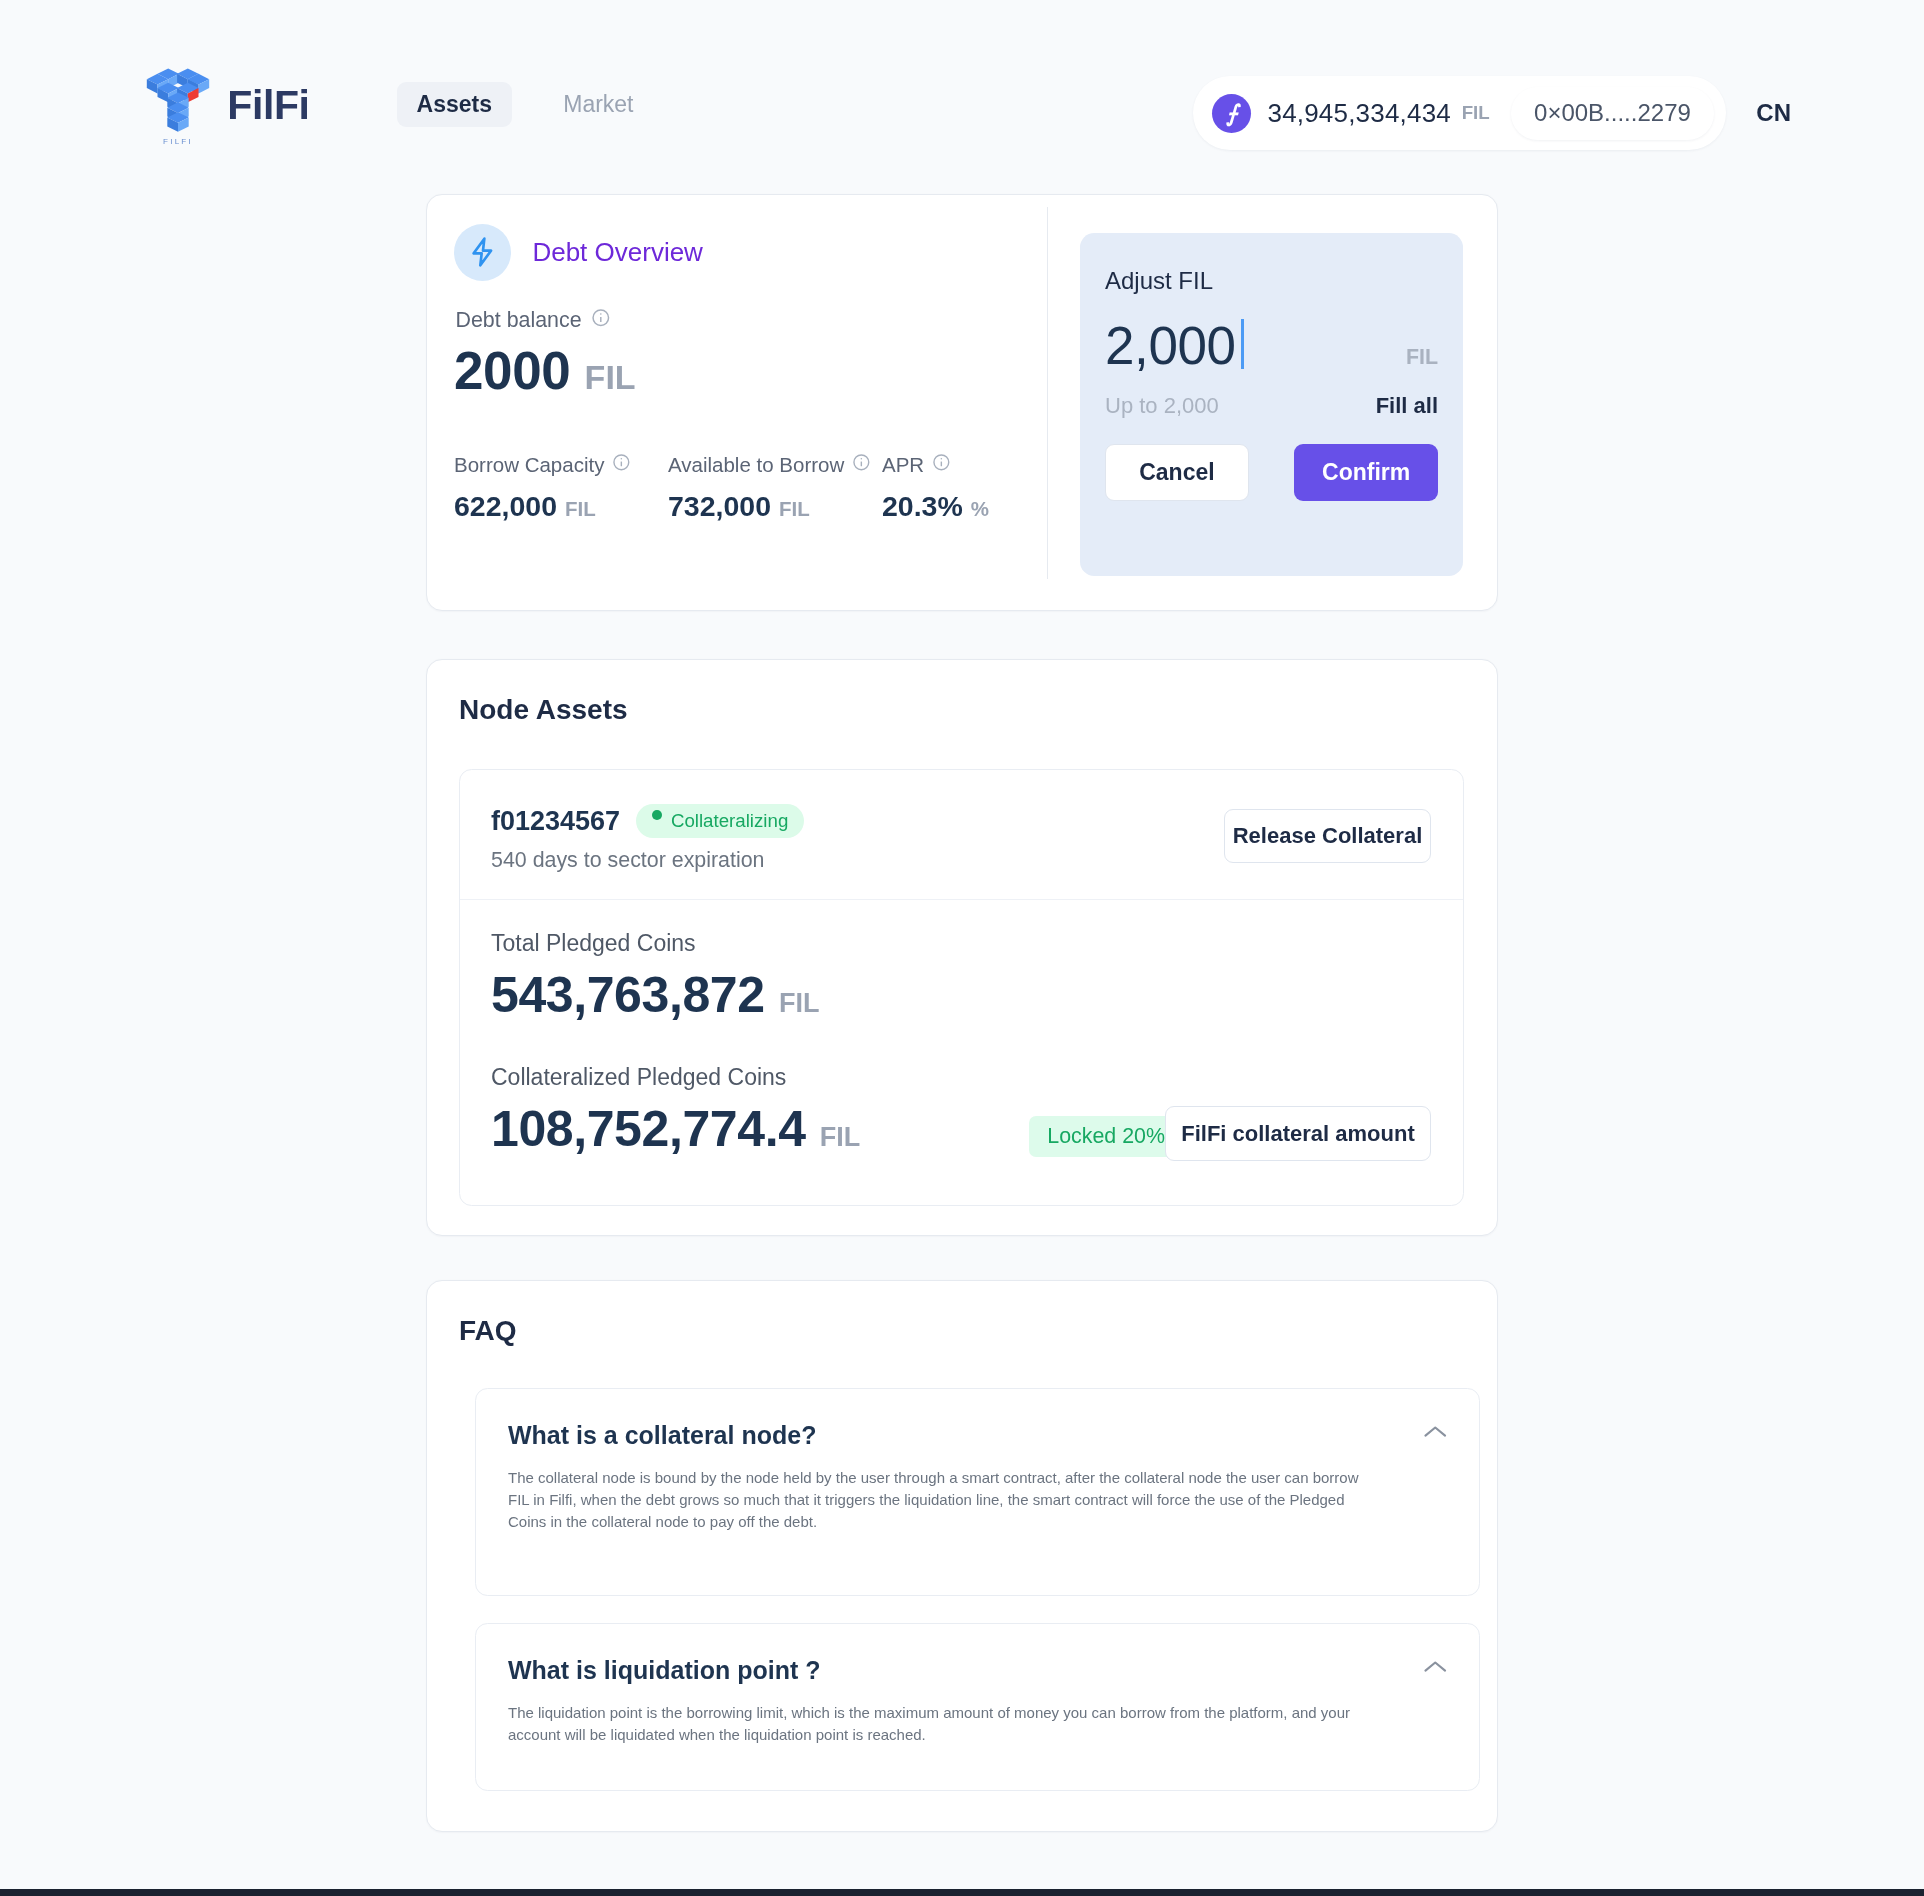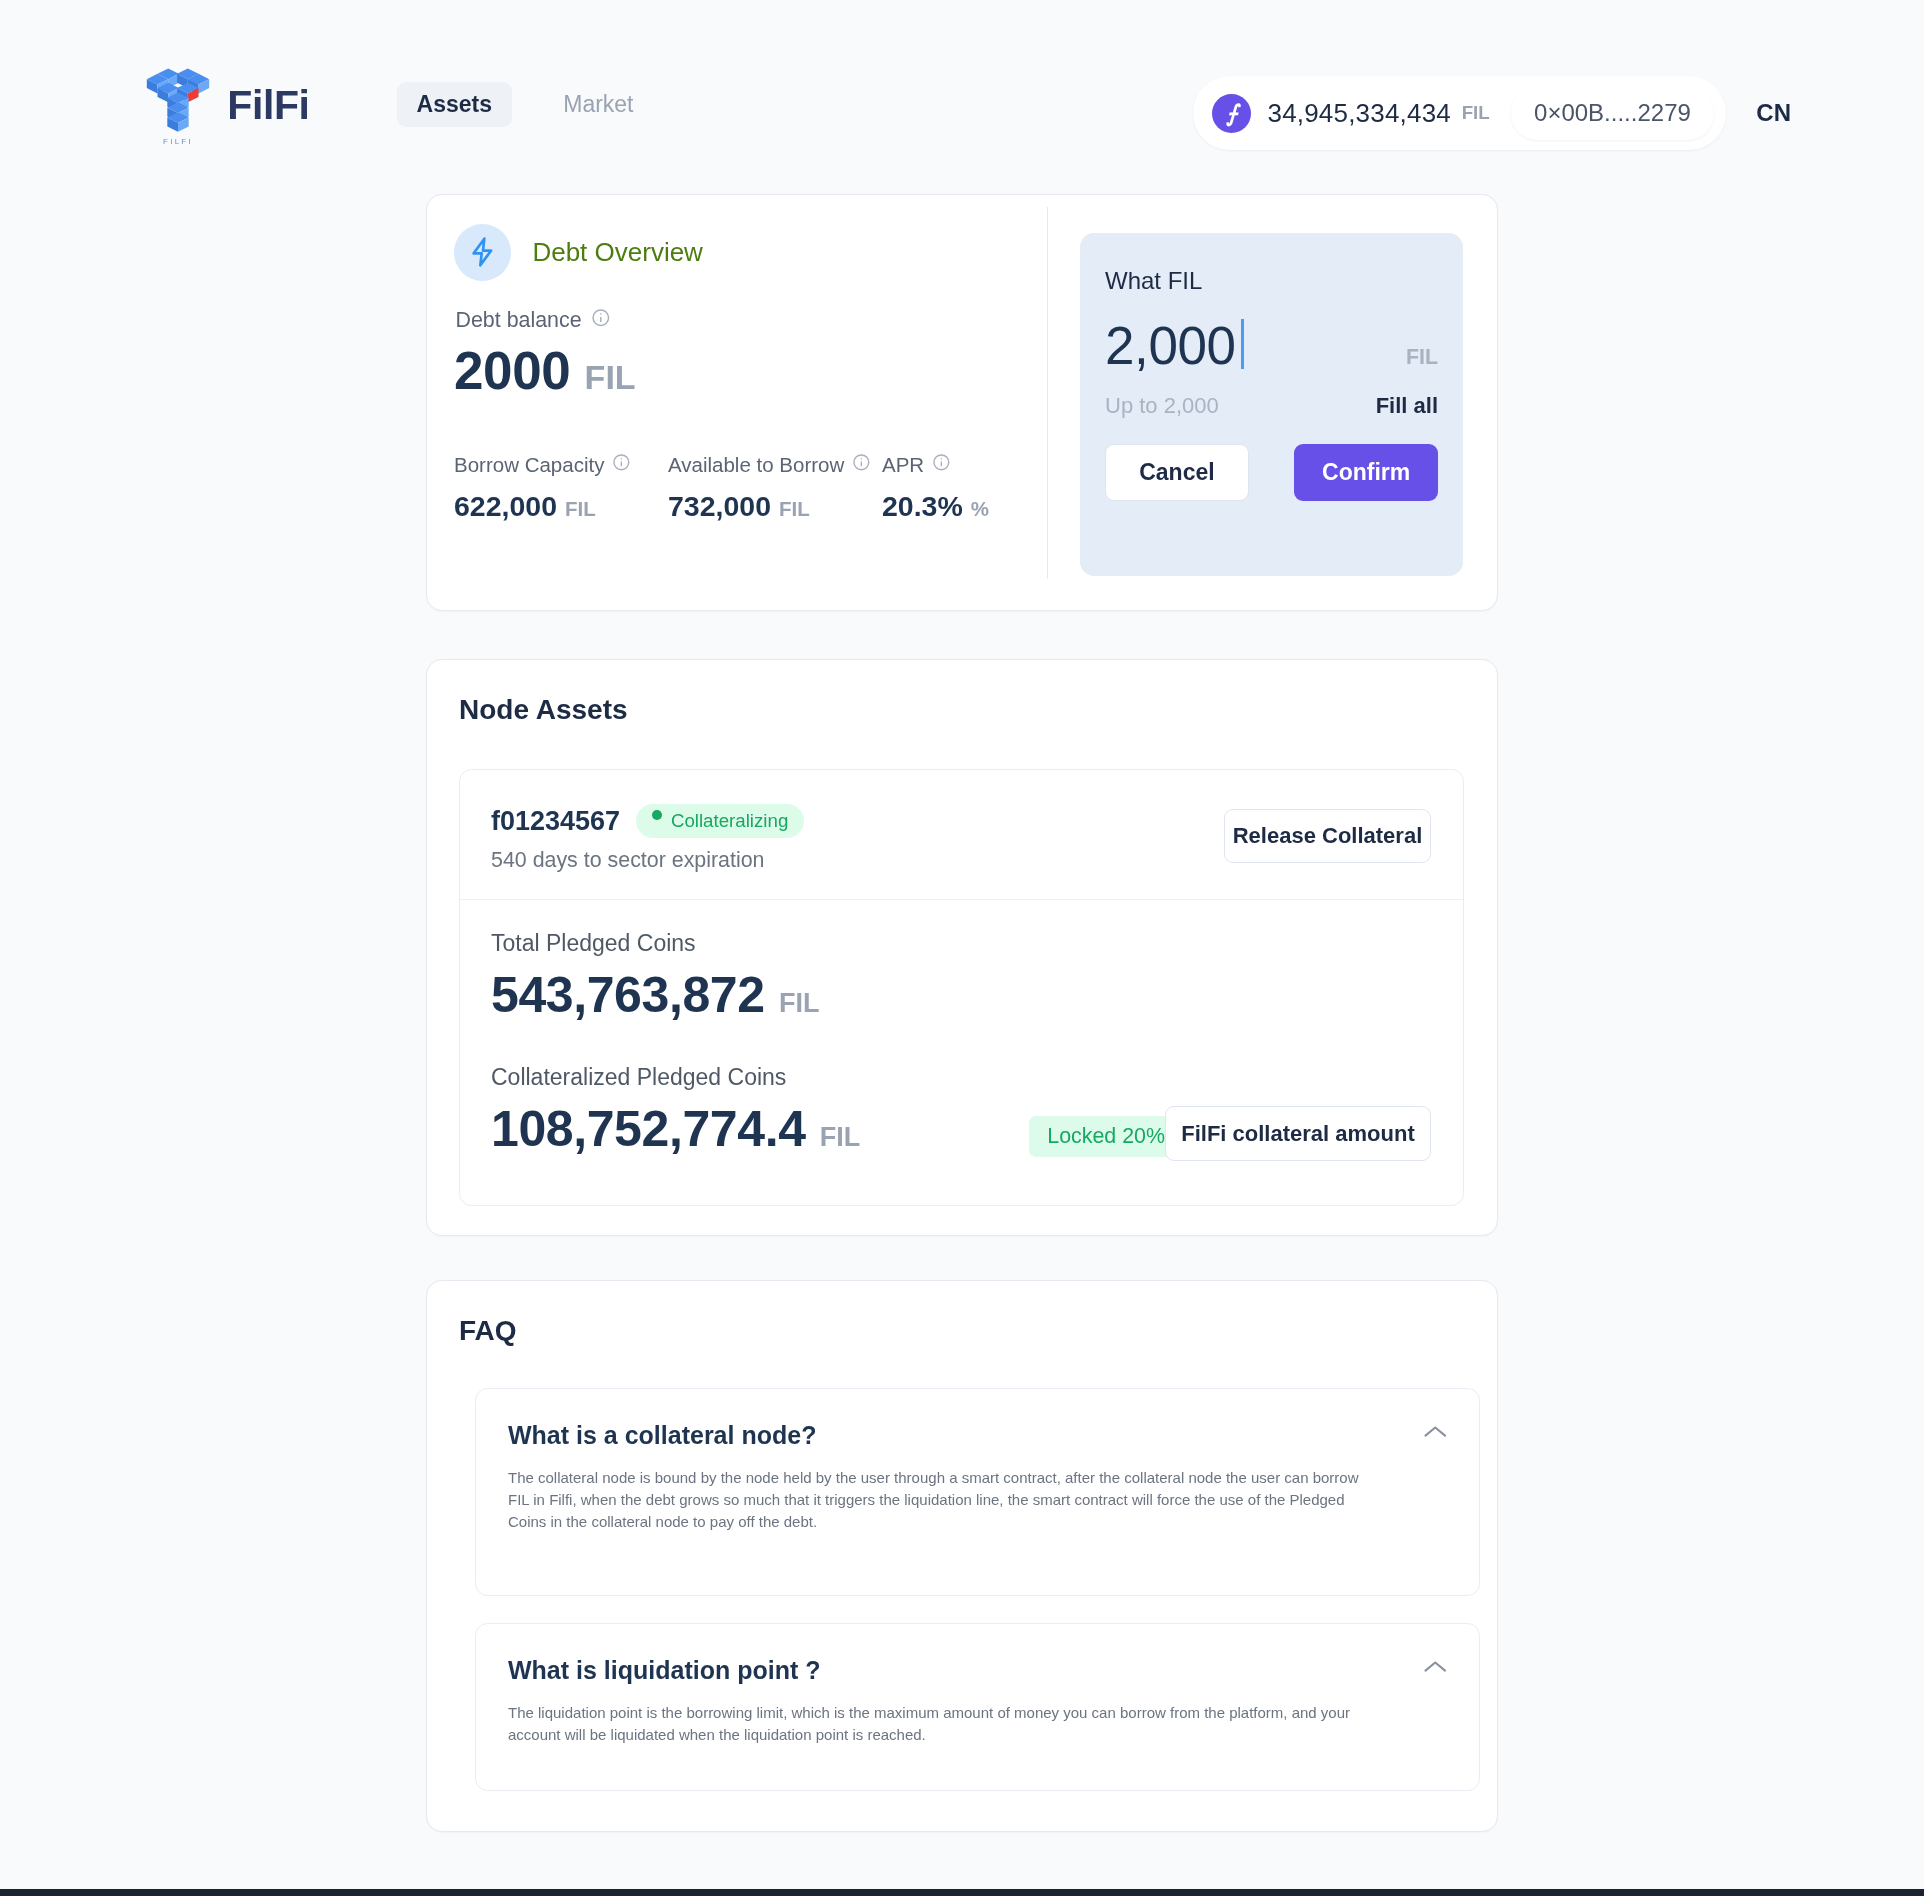--- a/index.html
+++ b/index.html
@@ -138,21 +138,21 @@
 
   .debt-head {
     position: absolute; left: 27px; top: 28.5px;
     display: flex; align-items: center; gap: 21.4px;
   }
   .bolt-circle {
     width: 57px; height: 57px; border-radius: 50%;
     background: #d7e9fb;
     display: flex; align-items: center; justify-content: center;
   }
-  .debt-title { font-size: 26px; color: #4d7c0f; }
+  .debt-title { font-size: 26px; color: #6d28d9; }
 
   .debt-balance-label {
     position: absolute; left: 28.5px; top: 113px;
     display: flex; align-items: center; gap: 9px;
     font-size: 21.4px; color: #5b6475;
   }
   .debt-balance-value {
     position: absolute; left: 27px; top: 145px;
     display: flex; align-items: baseline; gap: 14.3px;
   }
@@ -506,21 +506,21 @@
           <span class="metric-num">20.3%</span>
           <span class="metric-unit">%</span>
         </div>
       </div>
     </div>
   </div>
 
   <div class="vdivider"></div>
 
   <div id="repay-panel">
-    <div class="repay-title">What FIL</div>
+    <div class="repay-title">Adjust FIL</div>
 
     <div class="repay-amount-row">
       <span class="repay-amount">
         <span>2,000</span>
           <span class="caret"></span>
       </span>
       <span class="repay-unit">FIL</span>
     </div>
 
     <div class="repay-sub">

